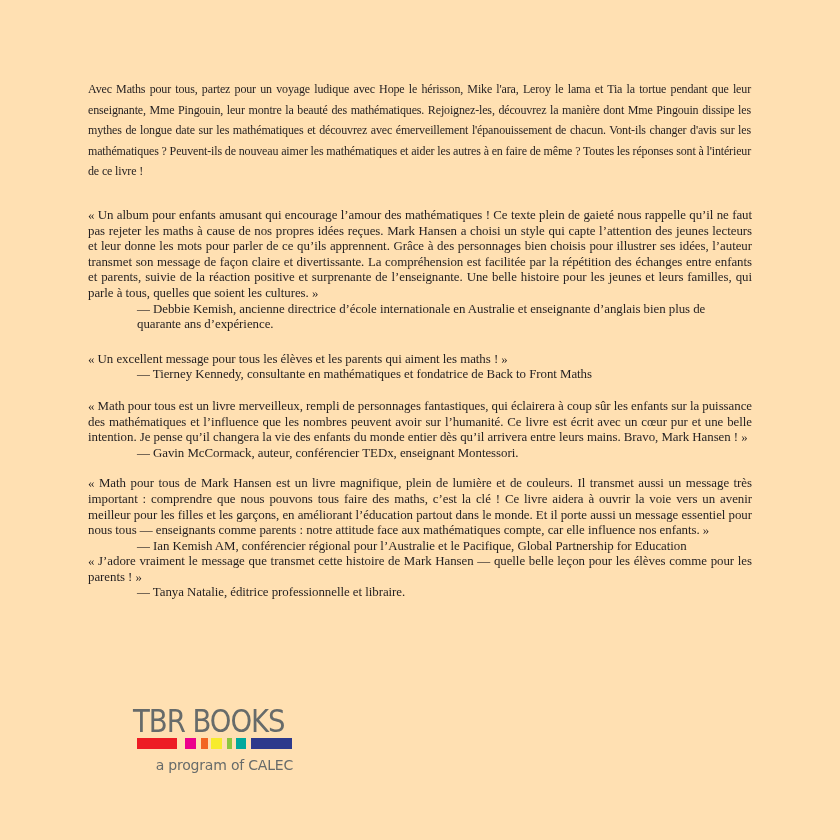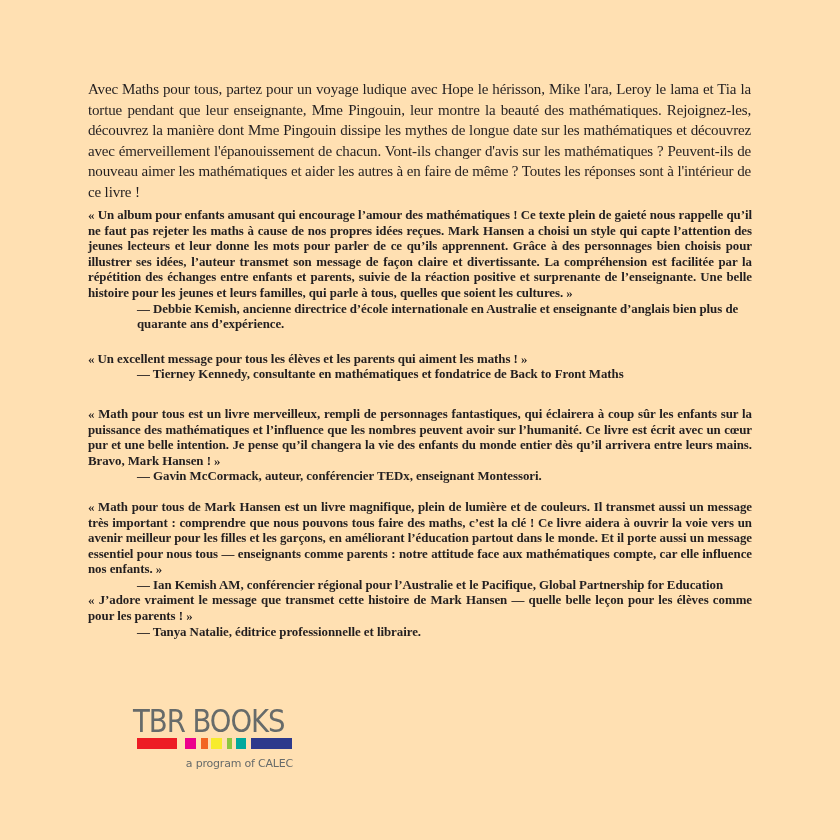--- a/index.html
+++ b/index.html
@@ -13,52 +13,51 @@
       position: relative;
       overflow: hidden;
       color: #231f20;
       font-family: "Liberation Serif", "DejaVu Serif", serif;
     }
     .intro {
       position: absolute;
       left: 88px;
       top: 79px;
       width: 663px;
-      font-size: 15px;
+      font-size: 12px;
       line-height: 20.6px;
       text-align: justify;
       margin: 0;
       letter-spacing: -0.15px;
     }
     .quotes {
       position: absolute;
       left: 88px;
       top: 208px;
       width: 664px;
     }
     .quote-block {
       margin: 0;
-      font-weight: bold;
     }
     .quote-text {
       font-size: 12.9px;
       line-height: 15.6px;
       text-align: justify;
       margin: 0;
       letter-spacing: -0.05px;
     }
     .attribution {
       font-size: 12.9px;
       line-height: 15.6px;
       margin: 0 0 0 49px;
       letter-spacing: -0.05px;
     }
     .q1 { margin-top: 0; }
     .q2 { margin-top: 19px; }
-    .q3 { margin-top: 24px; }
+    .q3 { margin-top: 16px; }
     .q4 { margin-top: 15px; }
     .q5 { margin-top: 0; }
 
     .logo {
       position: absolute;
       left: 133px;
       top: 703px;
       width: 160px;
       height: 72px;
     }
@@ -84,21 +83,21 @@
     .swatch {
       position: absolute;
       top: 0;
       height: 11px;
     }
     .logo-tagline {
       position: absolute;
       right: 0;
       top: 54px;
       font-family: "DejaVu Sans", "Liberation Sans", sans-serif;
-      font-size: 11px;
+      font-size: 14px;
       color: #676b6a;
       letter-spacing: -0.2px;
       white-space: nowrap;
     }
   </style>
 </head>
 <body>
 
 <p class="intro">Avec Maths pour tous, partez pour un voyage ludique avec Hope le hérisson, Mike l'ara, Leroy le lama et Tia la tortue pendant que leur enseignante, Mme Pingouin, leur montre la beauté des mathématiques. Rejoignez-les, découvrez la manière dont Mme Pingouin dissipe les mythes de longue date sur les mathématiques et découvrez avec émerveillement l'épanouissement de chacun. Vont-ils changer d'avis sur les mathématiques ? Peuvent-ils de nouveau aimer les mathématiques et aider les autres à en faire de même ? Toutes les réponses sont à l'intérieur de ce livre !</p>
 

